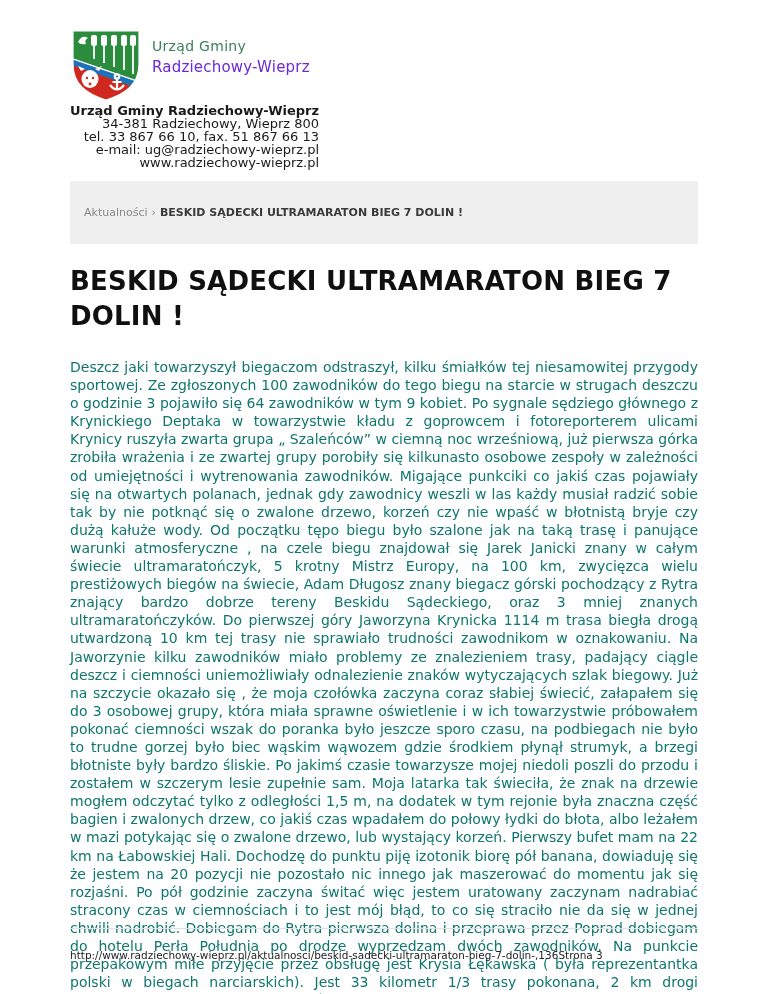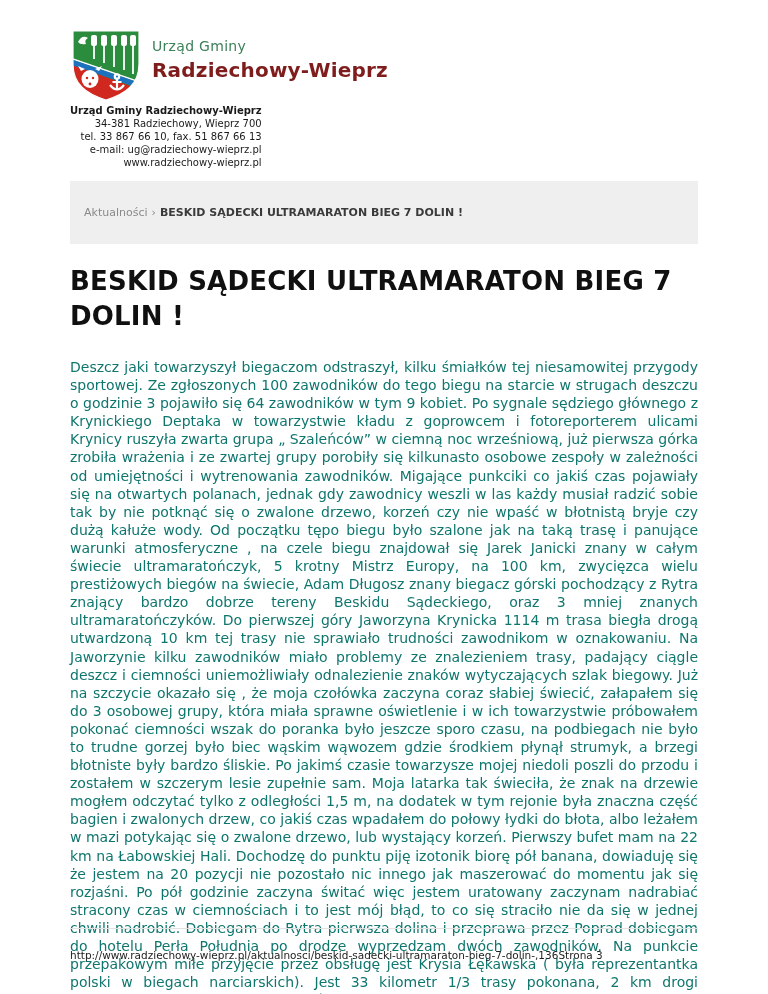--- a/index.html
+++ b/index.html
@@ -24,29 +24,29 @@
   }
   .brand { display: flex; align-items: flex-start; }
   .crest { width: 72px; height: 74px; flex: 0 0 auto; }
   .brand-text { margin-left: 10px; padding-top: 10px; }
   .org-line1 {
     font-size: 14px;
     color: #3d8059;
     letter-spacing: 0.3px;
   }
   .org-line2 {
-    font-size: 20px;
-    font-weight: bold;
-    color: #7f1d1d;
+    font-size: 15px;
+    font-weight: normal;
+    color: #6d28d9;
     margin-top: 4px;
     letter-spacing: 0.2px;
   }
   .contact {
     text-align: right;
-    font-size: 10px;
+    font-size: 13px;
     line-height: 13px;
     color: #1a1a1a;
     padding-top: 2px;
   }
   .contact .contact-name { font-weight: bold; }
 
   
   .breadcrumb {
     margin-top: 12px;
     background: #efefef;
@@ -144,21 +144,21 @@
           </g>
           <path d="M3,3 H69 V36 C69,56 56,66 36,72 C16,66 3,56 3,36 Z" fill="none" stroke="#ffffff" stroke-width="1.2"></path>
         </svg>
         <div class="brand-text">
           <div class="org-line1">Urząd Gminy</div>
           <div class="org-line2">Radziechowy-Wieprz</div>
         </div>
       </div>
       <div class="contact">
         <div class="contact-name">Urząd Gminy Radziechowy-Wieprz</div>
-        <div>34-381 Radziechowy, Wieprz 700</div>
+        <div>34-381 Radziechowy, Wieprz 800</div>
         <div>tel. 33 867 66 10, fax. 51 867 66 13</div>
         <div>e-mail: ug@radziechowy-wieprz.pl</div>
         <div>www.radziechowy-wieprz.pl</div>
       </div>
     </div>
 
     <div class="breadcrumb">
       <span class="crumb-section">Aktualności</span><span class="crumb-sep">›</span><span class="crumb-current">BESKID SĄDECKI ULTRAMARATON BIEG 7 DOLIN !</span>
     </div>
 

